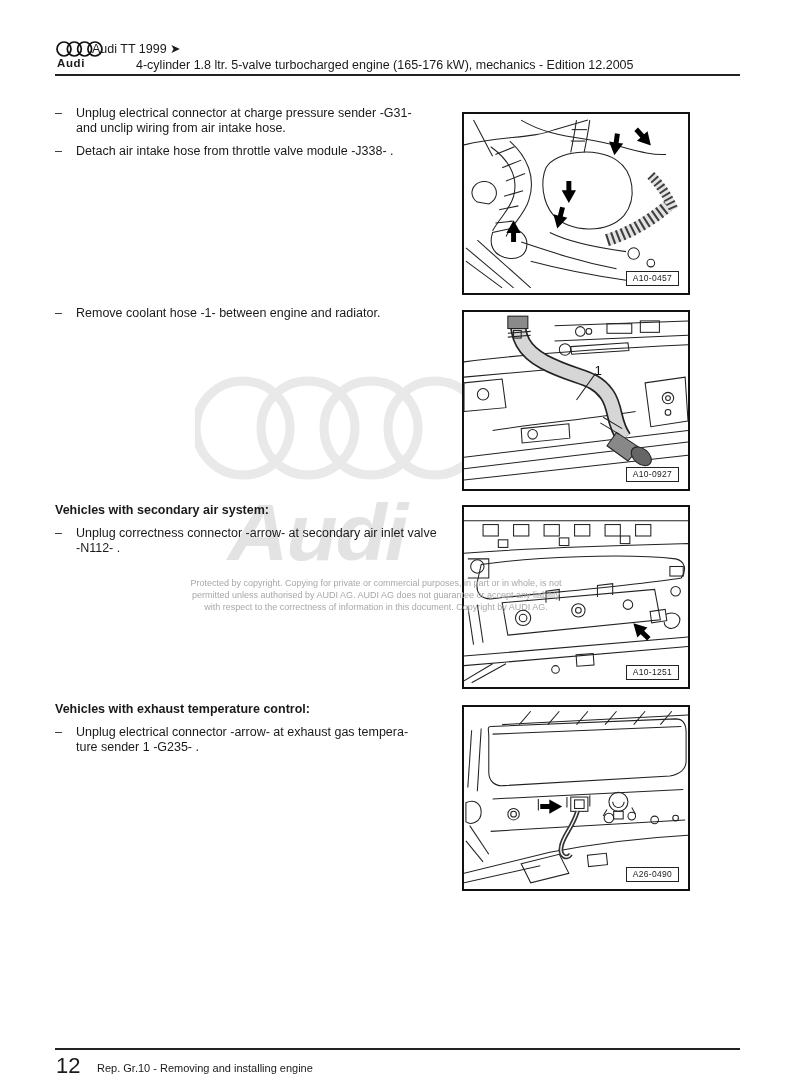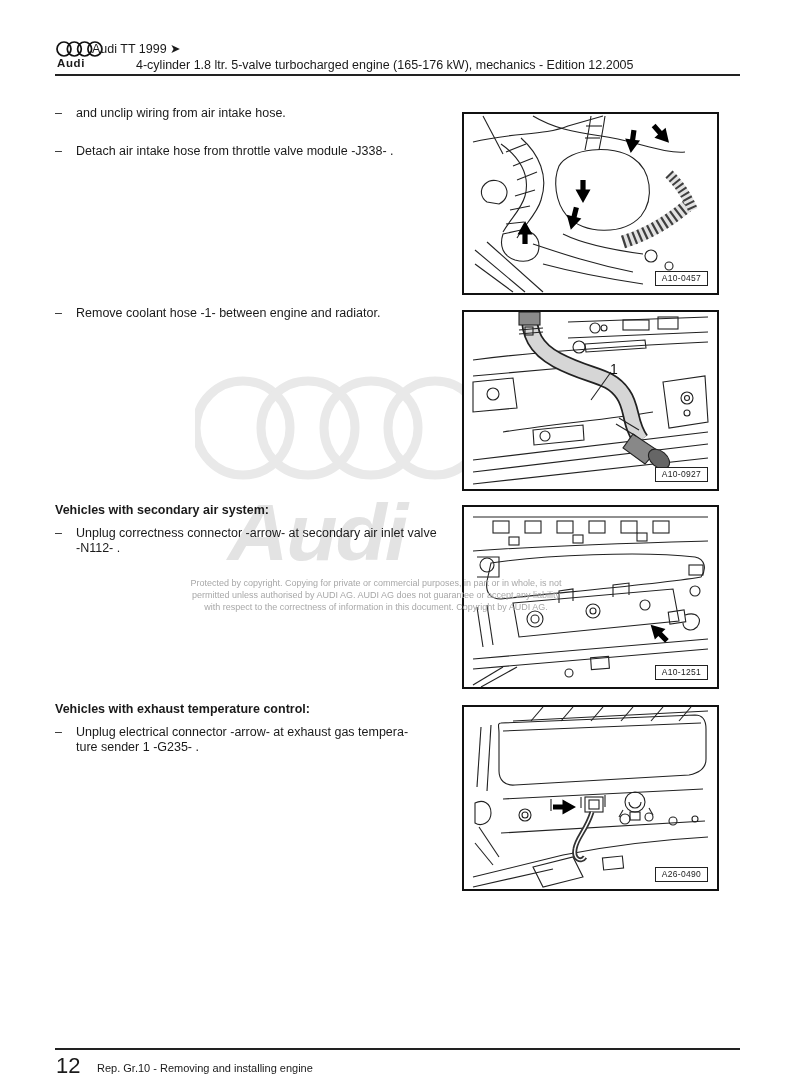--- a/index.html
+++ b/index.html
@@ -11,21 +11,21 @@
         letter-spacing:0.6px;transform:scaleY(0.95);}
   .hdr-line1{position:absolute;left:92px;top:41px;font-size:12.5px;}
   .hdr-line2{position:absolute;left:92px;top:58px;font-size:12.5px;margin-left:44px;}
   .hdr-rule{position:absolute;left:55px;top:74px;width:685px;height:1.5px;background:#222;}
   
   .step{position:absolute;left:55px;display:flex;font-size:12.5px;line-height:15px;z-index:3;}
   .step .dash{width:21px;flex:none;}
   .step .line{white-space:nowrap;}
   .sec-heading{position:absolute;left:55px;font-size:12.5px;font-weight:bold;z-index:3;white-space:nowrap;}
   
-  .figure{position:absolute;left:462px;width:257px;border:2px solid #111;background:#fff;
+  .figure{position:absolute;left:462px;width:228px;border:2px solid #111;background:#fff;
         z-index:2;box-sizing:border-box;}
   .figure svg{display:block;width:100%;height:100%;}
   .fig-label{position:absolute;right:9px;bottom:7px;border:1px solid #222;background:#fff;
         font-size:8.5px;letter-spacing:0.3px;padding:1px 6px;line-height:11px;}
   .ln{stroke:#222;stroke-width:1.1;fill:none;}
   .arrow{fill:#000;stroke:none;}
   
   .wm-rings{position:absolute;left:195px;top:365px;width:290px;height:130px;z-index:1;}
   .wm-text{position:absolute;left:232px;top:487px;font-size:80px;font-weight:bold;font-style:italic;
         color:#e3e3e3;z-index:1;letter-spacing:-2px;transform:scaleX(1.05);}
@@ -61,20 +61,21 @@
         <circle cx="113" cy="63" r="47"></circle>
       <circle cx="176" cy="63" r="47"></circle>
         <circle cx="240" cy="63" r="47"></circle>
     </g>
   </svg>
   <div class="wm-text">Audi</div>
 
   <div class="step" style="top:106px">
     <span class="dash">–</span>
     <div>
+        <div class="line">Unplug electrical connector at charge pressure sender -G31-</div>
          <div class="line">and unclip wiring from air intake hose.</div>
       </div>
   </div>
   <div class="step" style="top:144px">
     <span class="dash">–</span>
     <div>
         <div class="line">Detach air intake hose from throttle valve module -J338- .</div>
       </div>
   </div>
   <div class="step" style="top:306px">

